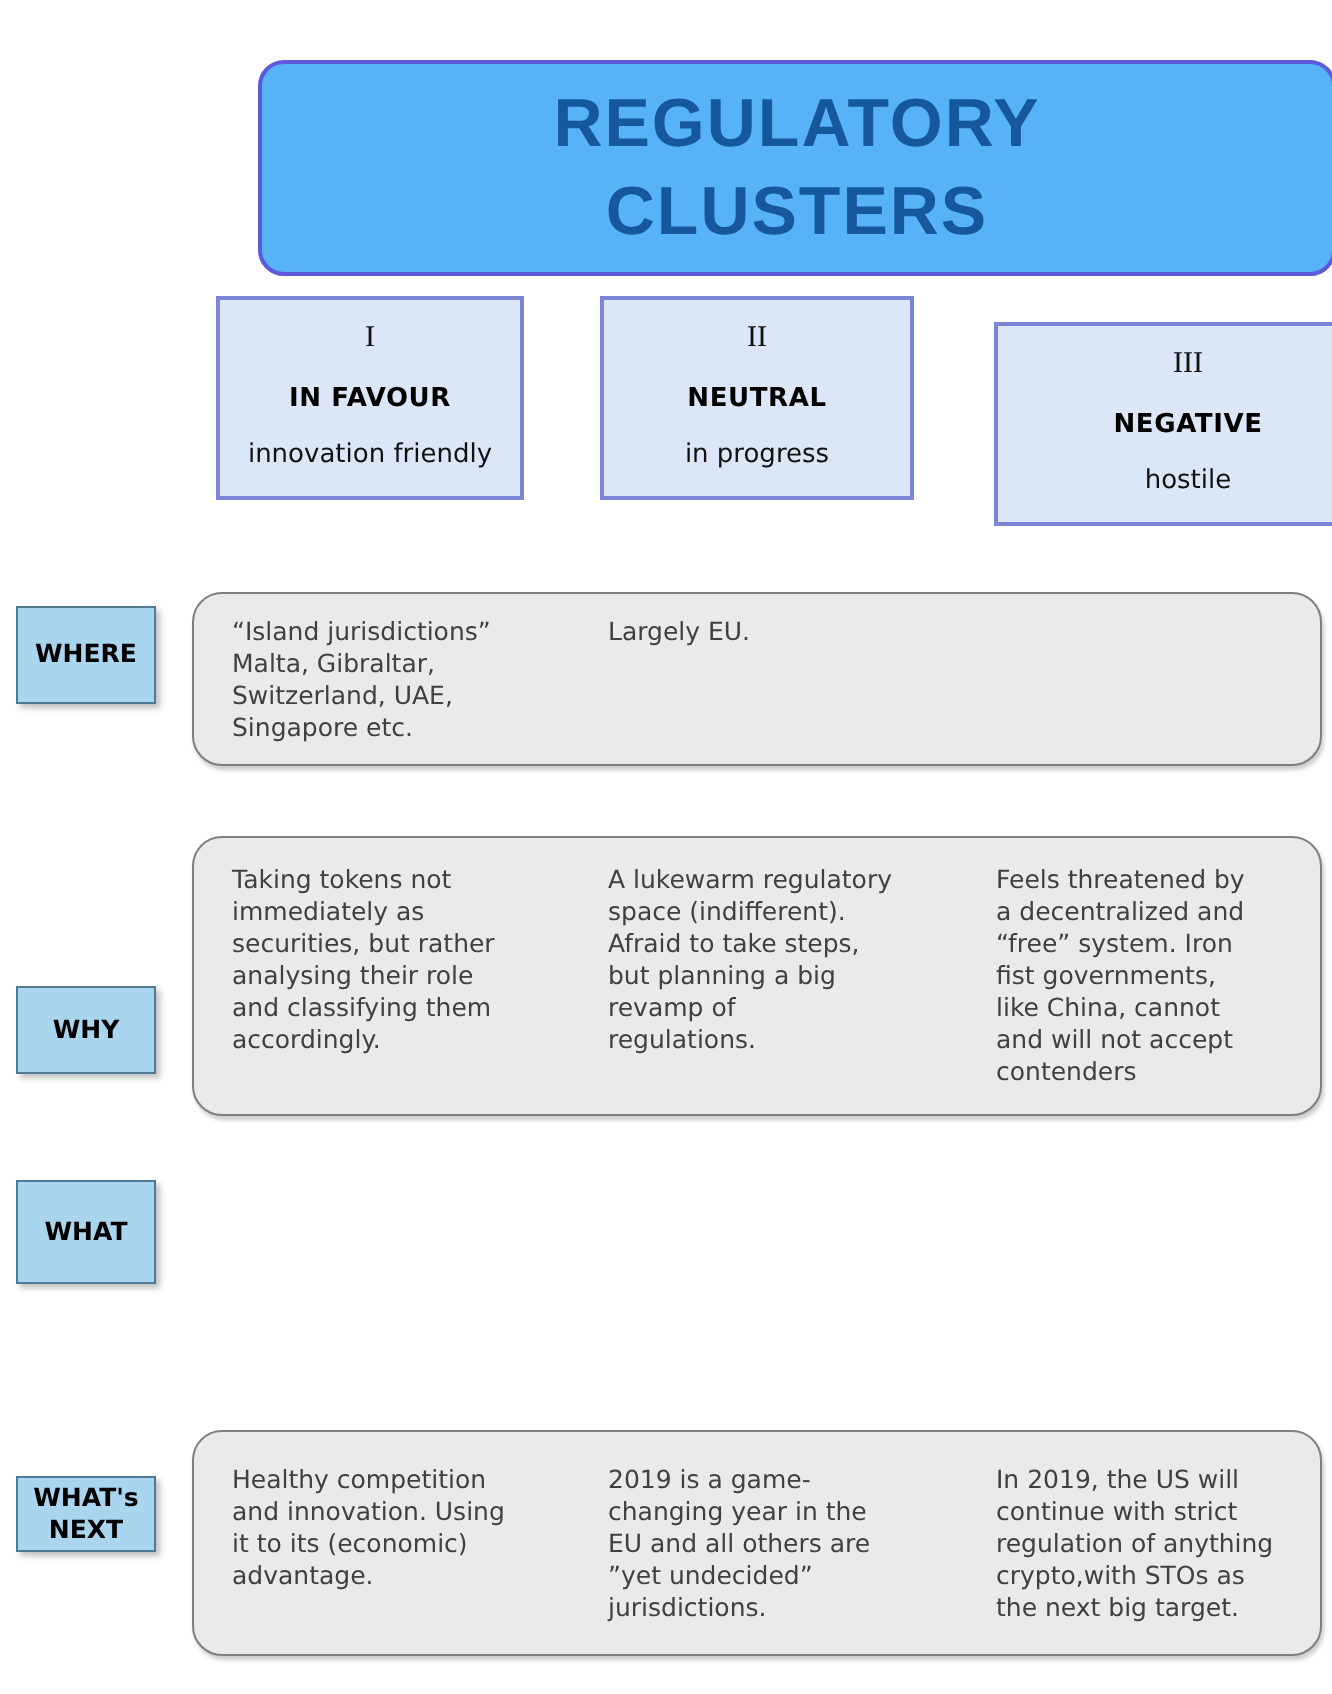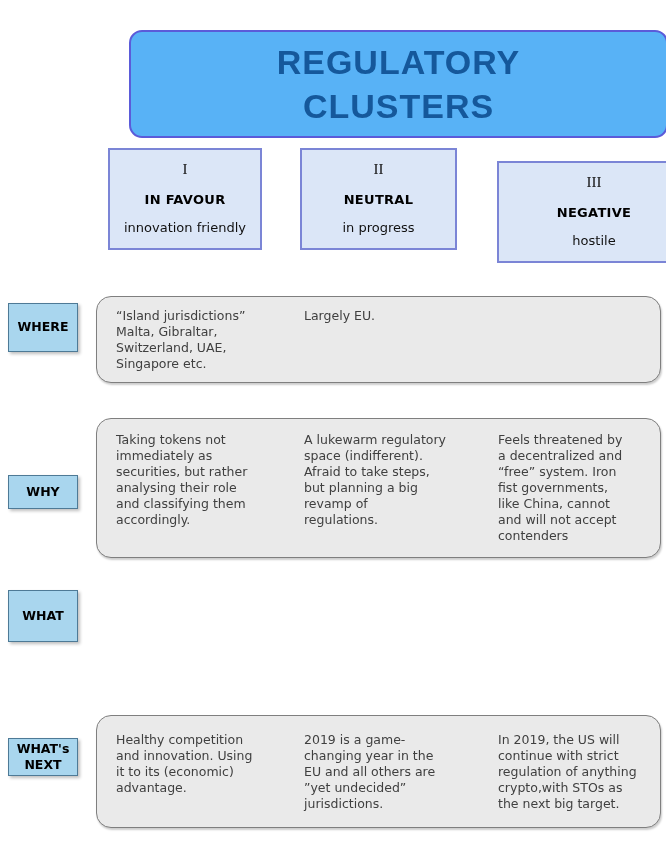--- a/index.html
+++ b/index.html
@@ -65,21 +65,21 @@
     box-sizing: border-box;
     background: var(--label_fill, #A9D6EE);
     border: 1px solid var(--label_border, #4E7A96);
     box-shadow: 2px 2px 3px rgba(0,0,0,0.25);
     display: flex; align-items: center; justify-content: center;
     text-align: center;
     font-weight: bold; font-size: 12.5px;
     line-height: 1.3; color: #000000;
   }
   .lbl-where { top: 303px; height: 49px; }
-  .lbl-why   { top: 475px; height: 34px; }
+  .lbl-why   { top: 493px; height: 44px; }
   .lbl-what  { top: 590px; height: 52px; }
   .lbl-next  { top: 738px; height: 38px; }
 
   
   .content-box {
     position: absolute;
     left: 96px; width: 565px;
     box-sizing: border-box;
     background: var(--content_fill, #EAEAEA);
     border: 1.5px solid var(--content_border, #7F7F7F);

